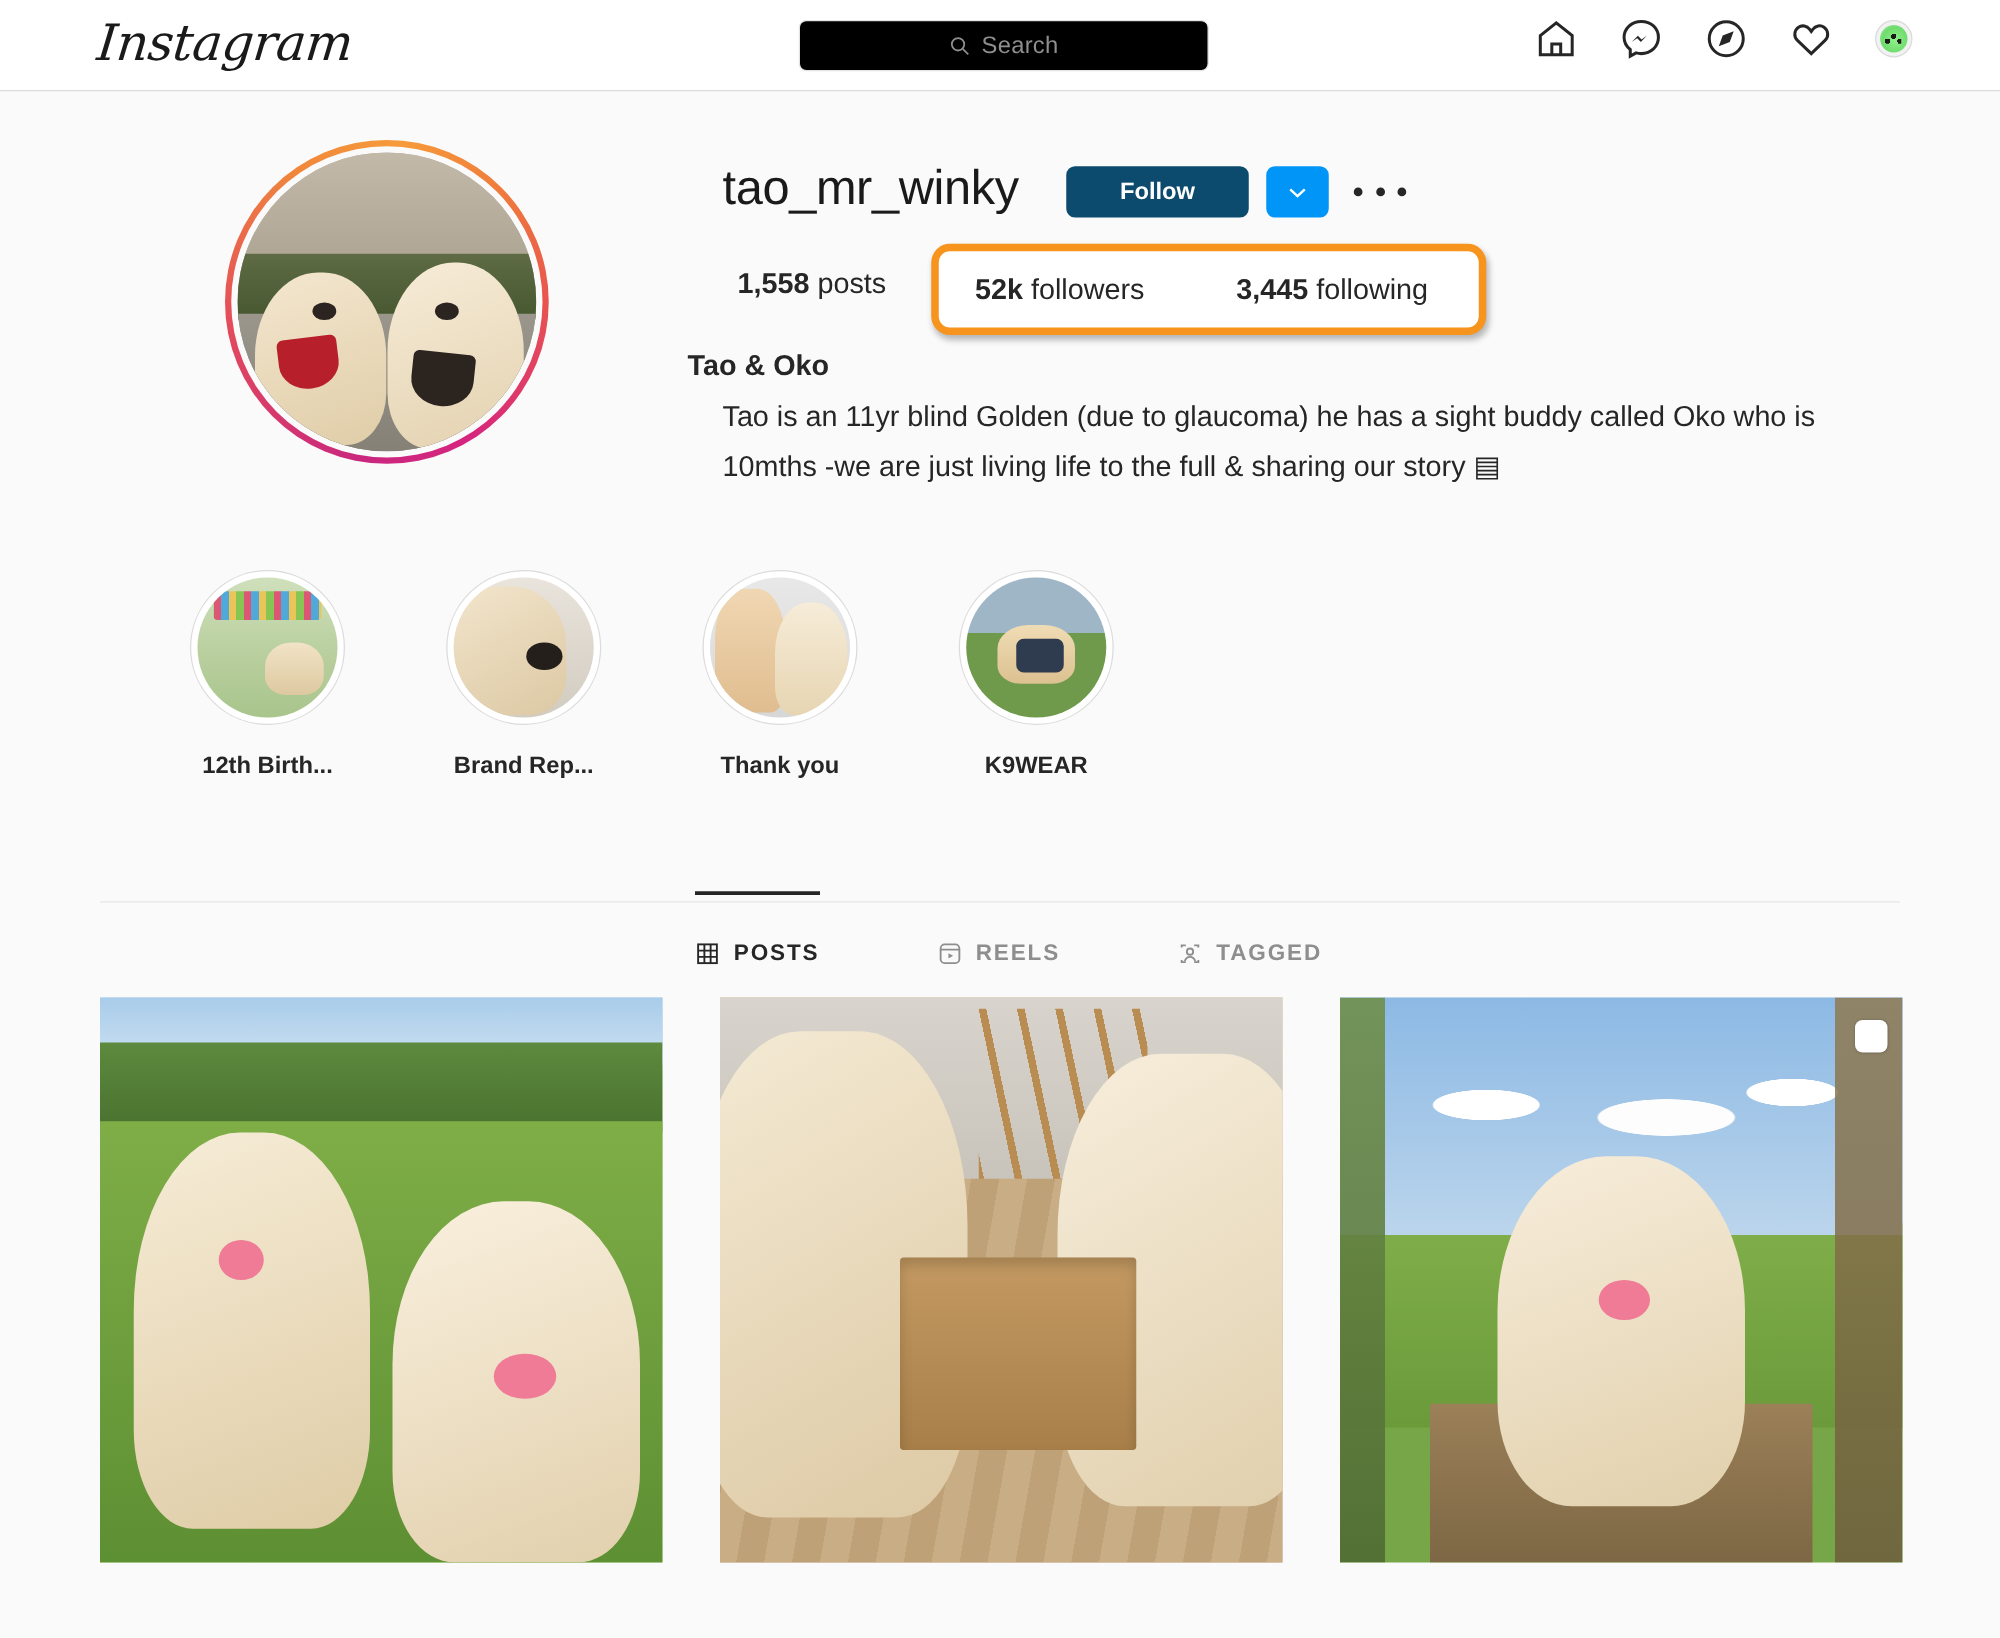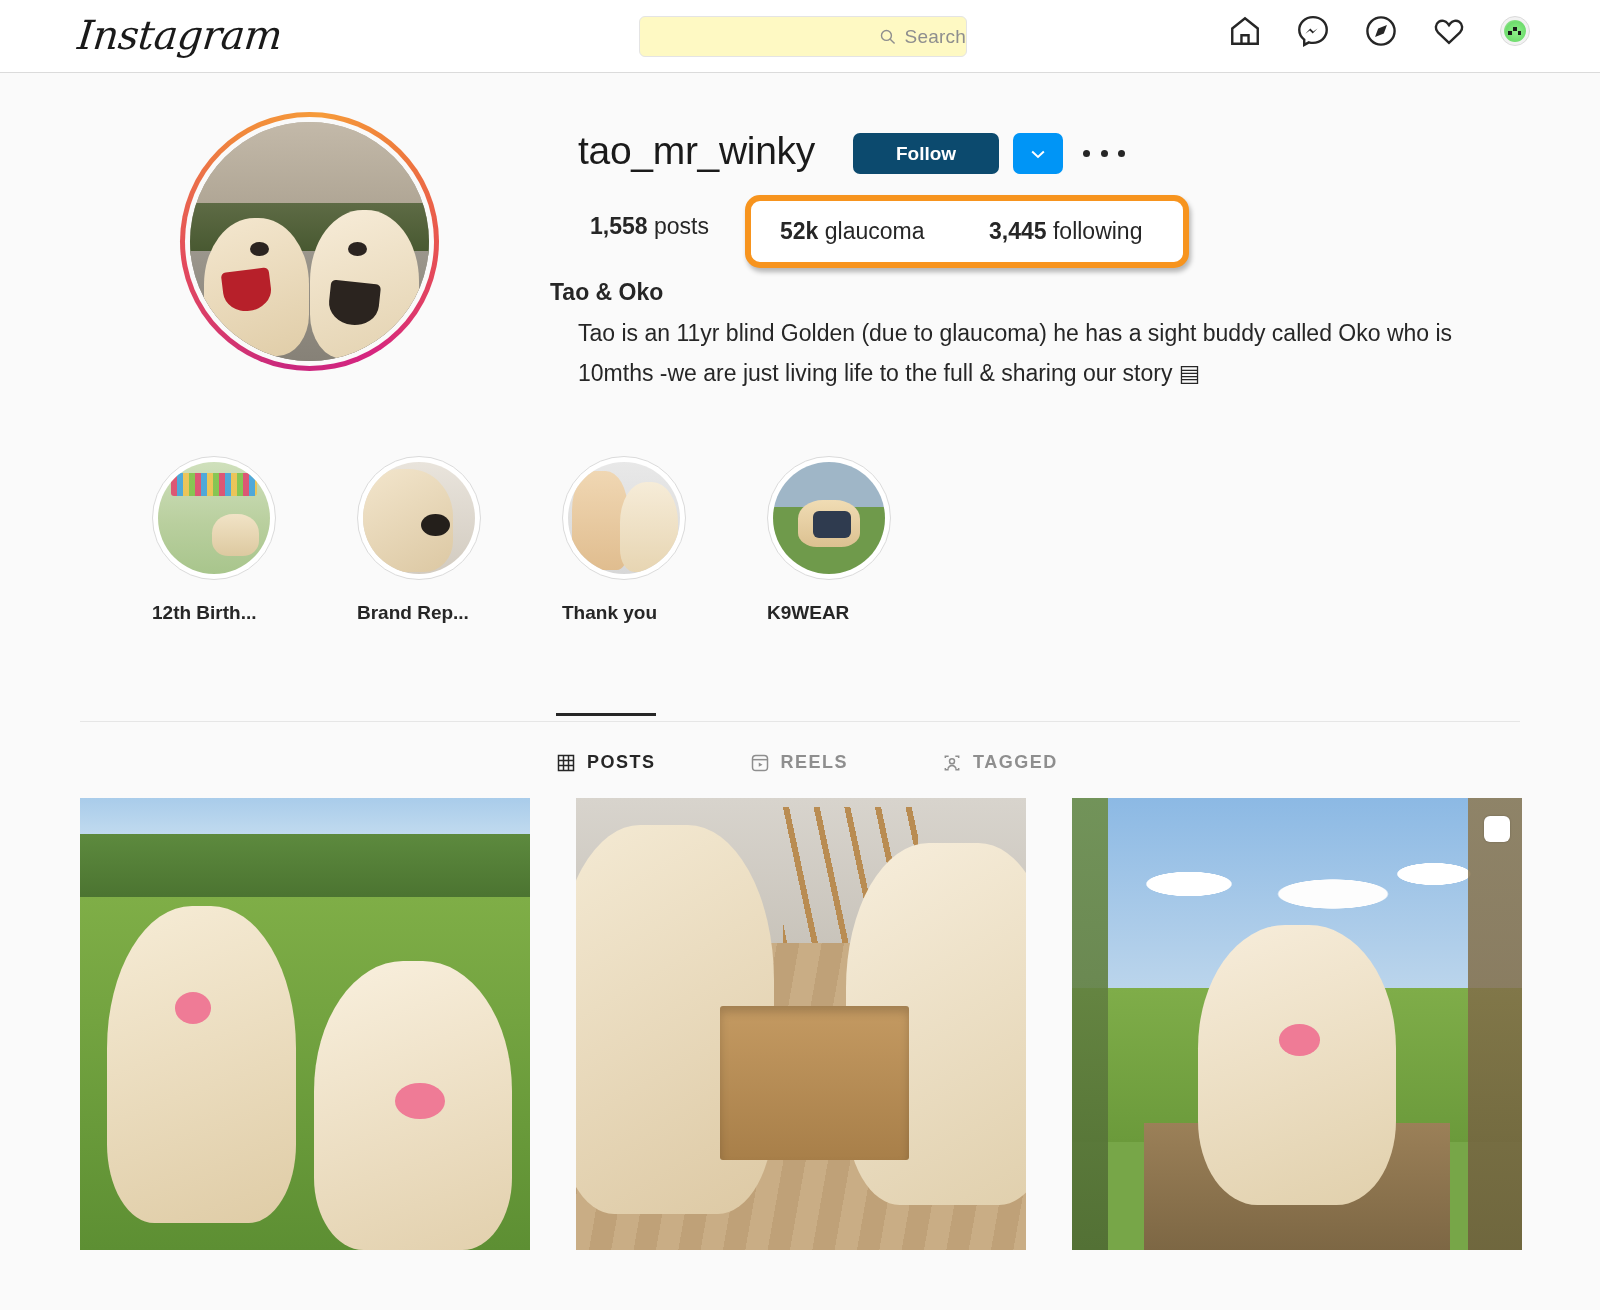--- a/index.html
+++ b/index.html
@@ -23,24 +23,24 @@
     font-style: italic;
     font-size: 40px;
     font-weight: 400;
     color: #1a1a1a;
     letter-spacing: -0.5px;
     transform: skewX(-6deg);
   }
   .search-box {
     position: absolute; left: 639px; top: 16px;
     width: 328px; height: 41px;
-    background: #fef9c3;
+    background: #000000;
     border: 1px solid #e4e4e4;
     border-radius: 6px;
-    display: flex; align-items: center; justify-content: flex-end;
+    display: flex; align-items: center; justify-content: center;
     gap: 9px;
   }
   .search-icon { width: 17px; height: 17px; display:block; }
   .search-placeholder {
     font-size: 19px; color: #8e8e8e; letter-spacing: 0.2px;
   }
   .nav-icons {
     position: absolute; right: 70px; top: 14px;
     display: flex; align-items: center; gap: 34px;
   }
@@ -189,21 +189,21 @@
     width: 124px; height: 124px; border-radius: 50%;
     border: 1px solid #dbdbdb;
     background: #ffffff;
     padding: 5px;
   }
   .hl-img {
     width: 100%; height: 100%; border-radius: 50%;
     overflow: hidden; position: relative; background: #cfd8c4;
   }
   .hl-label {
-    margin-top: 22px; text-align: left;
+    margin-top: 22px; text-align: center;
     font-size: 19px; font-weight: bold; color: #262626;
     white-space: nowrap; overflow: hidden;
   }
   
   .t1 { background: linear-gradient(#cfe0bc 0%, #b9cf9e 55%, #a8c58c 100%); }
   .t1::before { content:""; position:absolute; left:12%; top:10%; width:76%; height:20%;
      background: repeating-linear-gradient(90deg,#e0406a 0 6px,#3ba0e0 6px 12px,#f2c14a 12px 18px,#7cc243 18px 24px);
      border-radius:3px; opacity:.85; }
   .t1::after { content:""; position:absolute; left:48%; top:46%; width:42%; height:38%;
      background: linear-gradient(#f1e3c6,#ddc9a0); border-radius:45% 45% 35% 35%; }
@@ -385,21 +385,21 @@
 
 <div class="stats-row">
   <div class="stat-posts">
     <b>1,558</b>
     <span>posts</span>
   </div>
 
   <div class="stats-highlight">
     <div class="stat-followers">
       <b>52k</b>
-      <span>glaucoma</span>
+      <span>followers</span>
     </div>
     <div class="stat-following">
       <b>3,445</b>
       <span>following</span>
     </div>
   </div>
 </div>
 
 <div class="bio-name">Tao &amp; Oko</div>
 <div class="bio-text"><span>Tao is an 11yr blind Golden (due to glaucoma) he has a sight buddy called Oko who is 10mths -we are just living life to the full &amp; sharing our story </span><span class="bio-glyph">▤</span></div>

